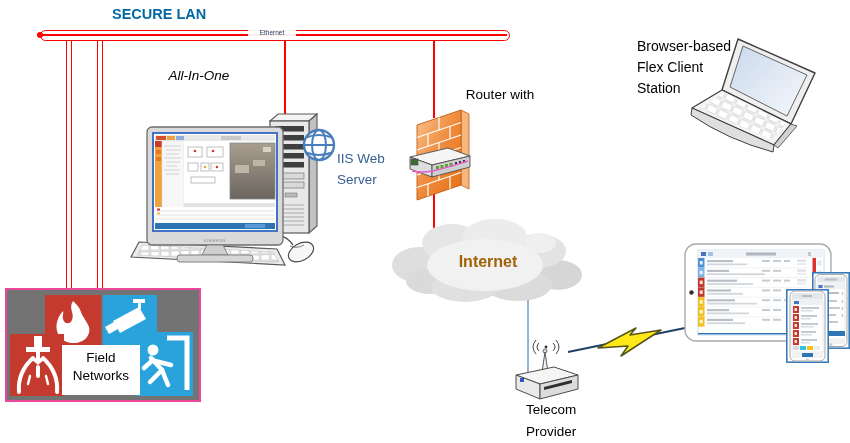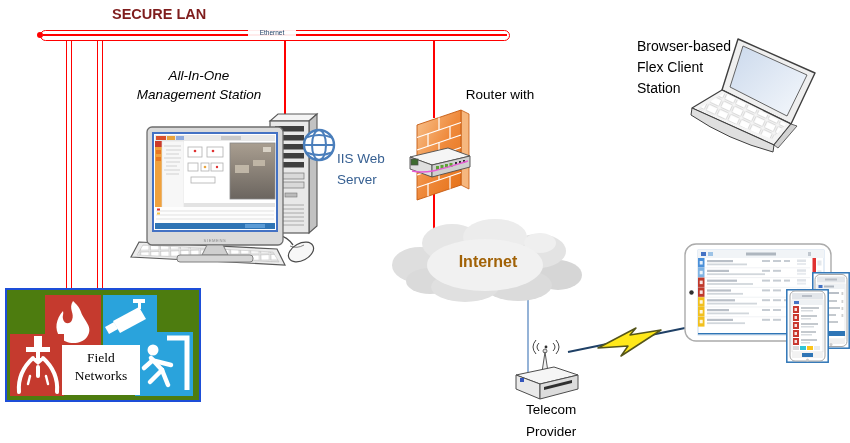--- a/index.html
+++ b/index.html
@@ -13,47 +13,46 @@
   .bline{position:absolute;background:#95b3d7;}
   
   .bus{position:absolute;left:40px;top:30px;width:468px;height:9px;
        border:1.4px solid #ff0000;border-radius:6px;background:#fff;}
   .bus::after{content:"";position:absolute;left:2px;right:2px;top:2.5px;height:2px;background:#ff0000;}
   .buscap{position:absolute;left:37px;top:32px;width:6px;height:6px;border-radius:50%;background:#ff0000;}
   .eth-lbl{position:absolute;left:248px;top:29px;width:48px;text-align:center;
            font-size:6.5px;line-height:8px;color:#17375e;background:rgba(255,255,255,.92);z-index:3;}
   
   .fnbox{position:absolute;left:5px;top:288px;width:192px;height:110px;
-         border:2px solid #1d4ed8;background:#4d7c0f;font-family:Liberation Serif, serif;}
+         border:2px solid #ec4899;background:#737373;}
   .tile{position:absolute;}
   .tile svg{display:block;}
   .fn-lbl{position:absolute;left:55px;top:55px;width:78px;height:50px;background:#fff;
           text-align:center;font-size:13.5px;line-height:18px;color:#000;padding-top:4px;box-sizing:border-box;}
   .blue-lbl{position:absolute;color:#376092;font-size:13.5px;line-height:21px;}
 </style>
 </head>
 <body>
 
-<div class="abs" style="left:112px;top:6px;font-size:14.5px;font-weight:bold;color:#7f1d1d;">SECURE LAN</div>
+<div class="abs" style="left:112px;top:6px;font-size:14.5px;font-weight:bold;color:#0369a1;">SECURE LAN</div>
 
 <div class="dline" style="left:66px;top:39px;height:250px;"></div>
 <div class="dline" style="left:97px;top:39px;height:250px;"></div>
 <div class="rline" style="left:284px;top:39px;width:2px;height:85px;"></div>
 <div class="rline" style="left:433px;top:39px;width:2px;height:79px;"></div>
 <div class="rline" style="left:433px;top:192px;width:2px;height:54px;"></div>
 
 <div class="bline" style="left:527px;top:294px;width:1.5px;height:78px;"></div>
 
 <div class="bus"></div>
 <div class="buscap"></div>
 <div class="eth-lbl">Ethernet</div>
 
 <div class="lbl center" style="left:120px;top:66px;width:158px;font-style:italic;">
   <div>All-In-One</div>
-  <div>Management Station</div>
 </div>
 
 <svg class="abs" style="left:125px;top:105px;" width="200" height="165" viewBox="0 0 200 165">
   <defs>
     <linearGradient id="cam" x1="0" y1="0" x2="0" y2="1">
       <stop offset="0" stop-color="#a99e90"></stop>
         <stop offset="1" stop-color="#6b655f"></stop>
     </linearGradient>
     <pattern id="kp" width="10" height="7" patternUnits="userSpaceOnUse" patternTransform="rotate(-2)">
       <rect x="0.5" y="0.5" width="8.5" height="5.5" fill="#ffffff" stroke="#c4c4c4" stroke-width="0.7"></rect>

